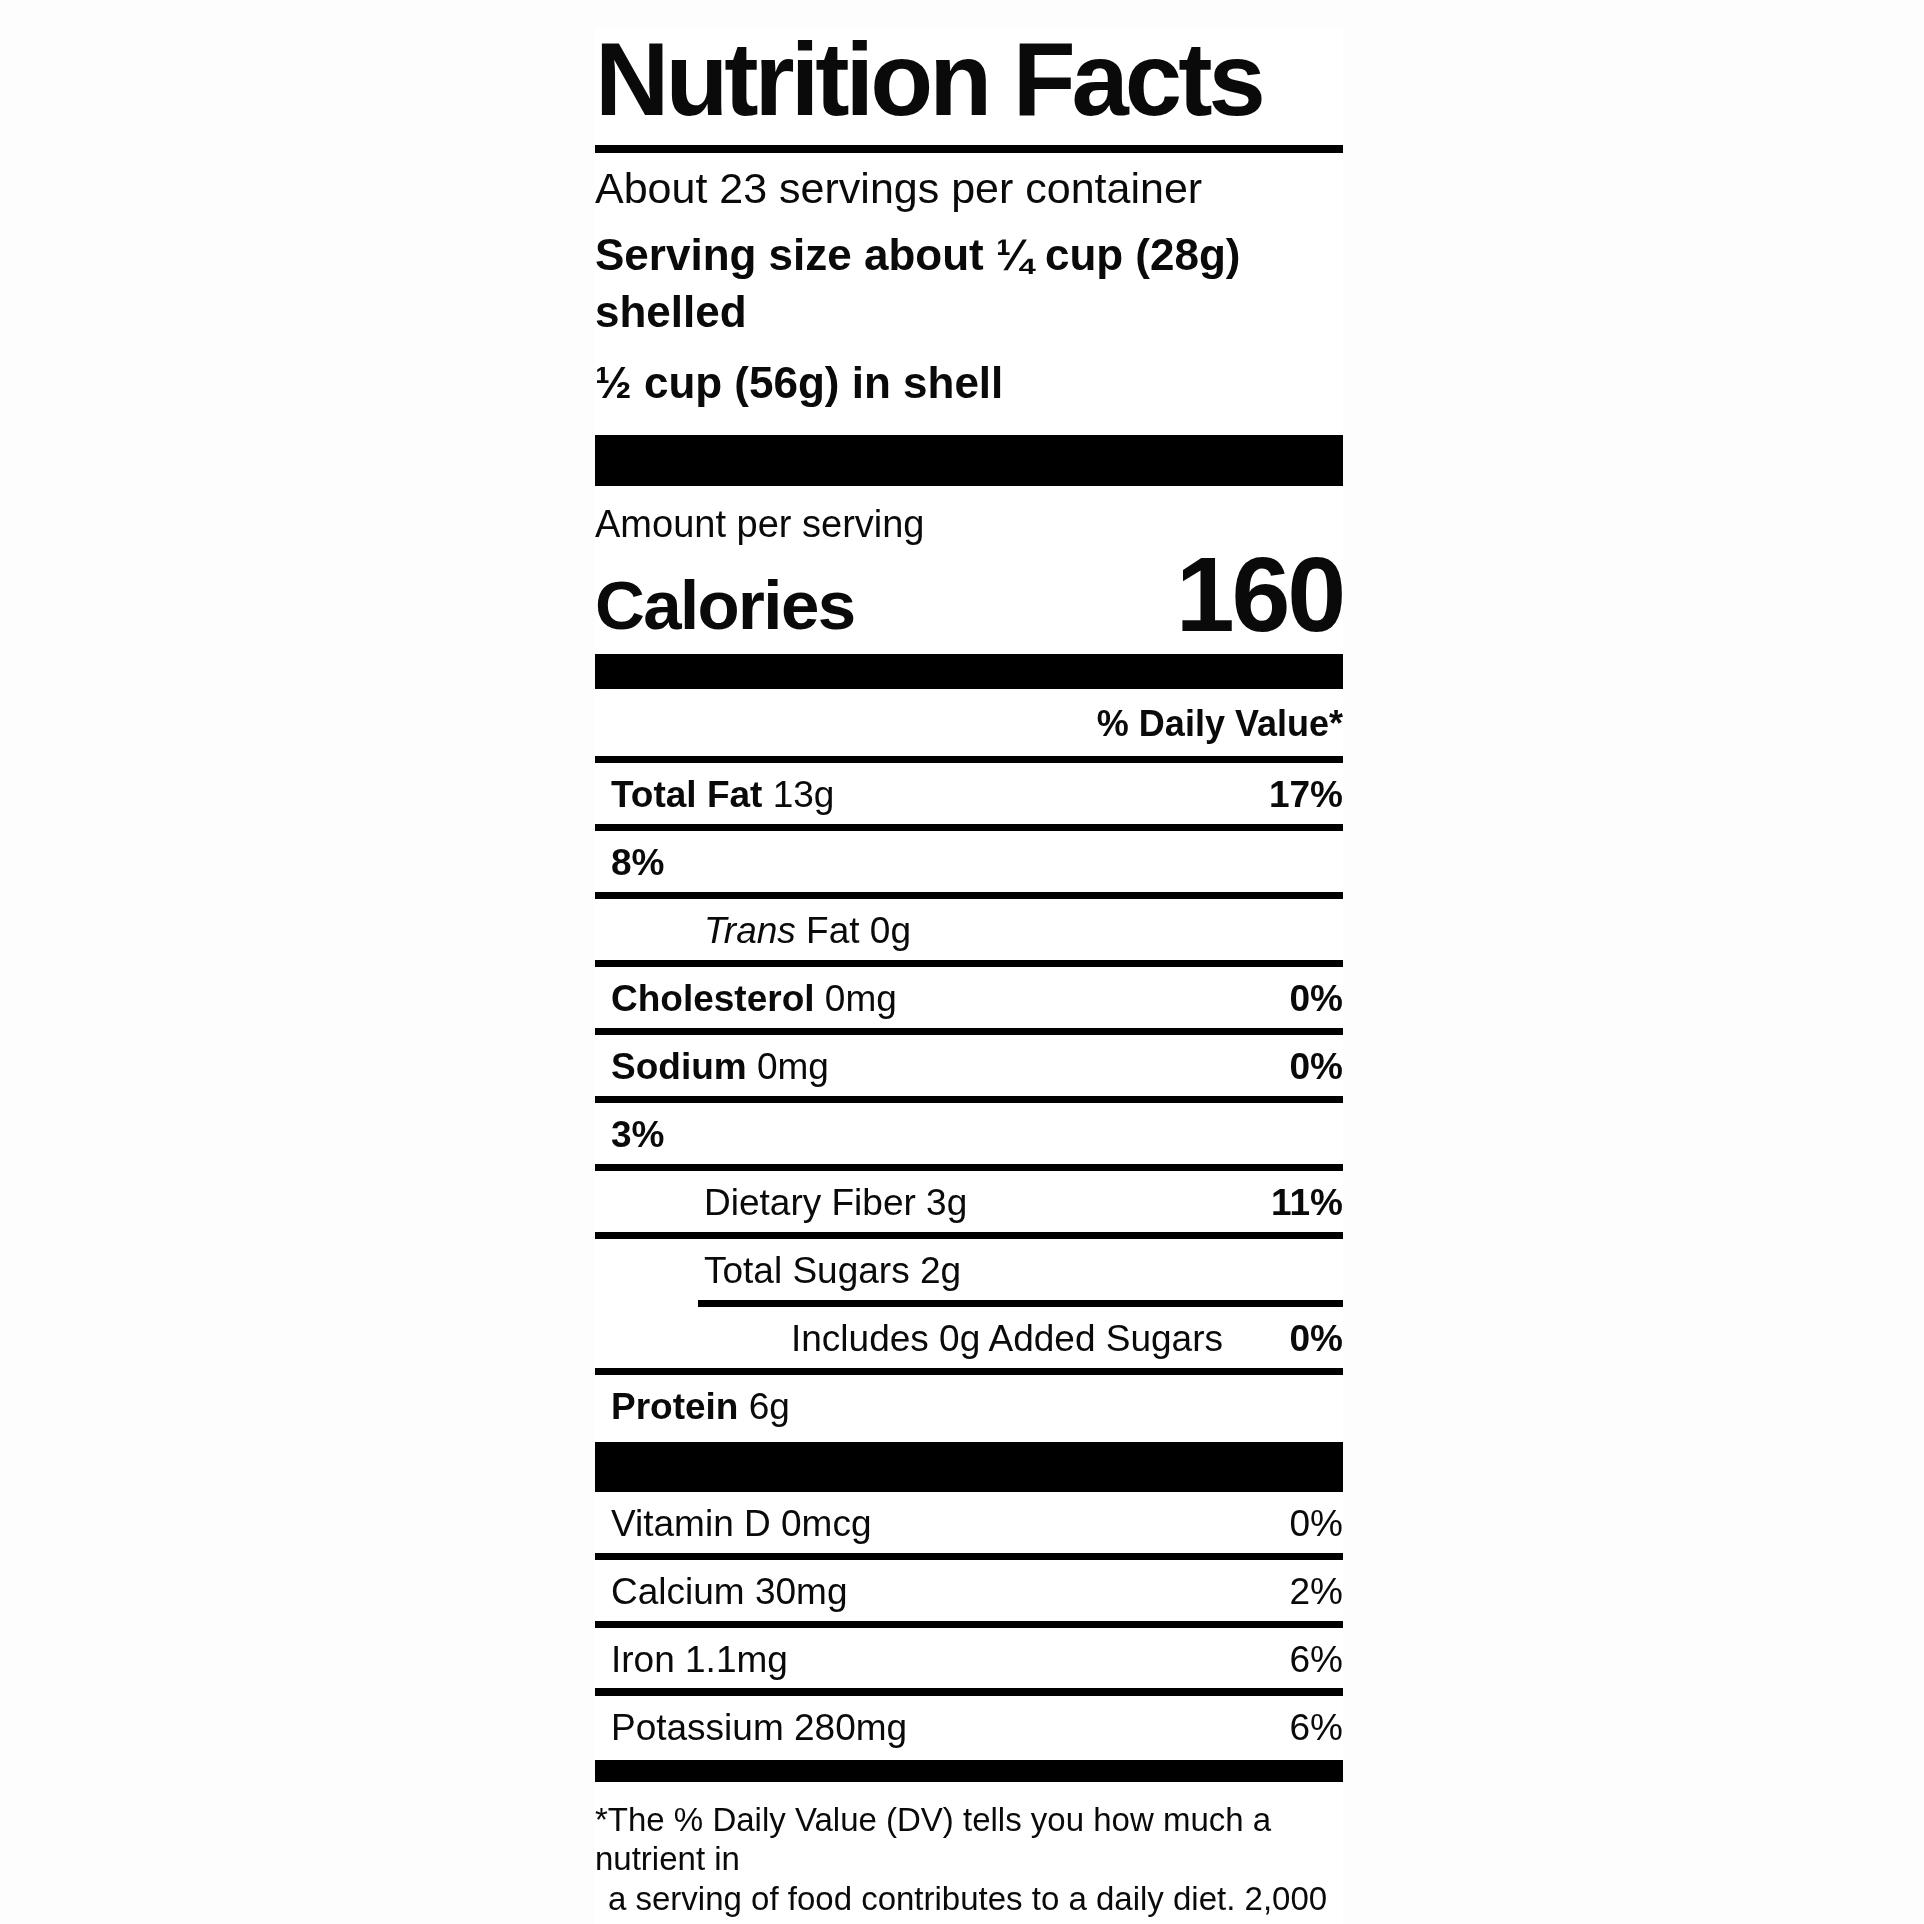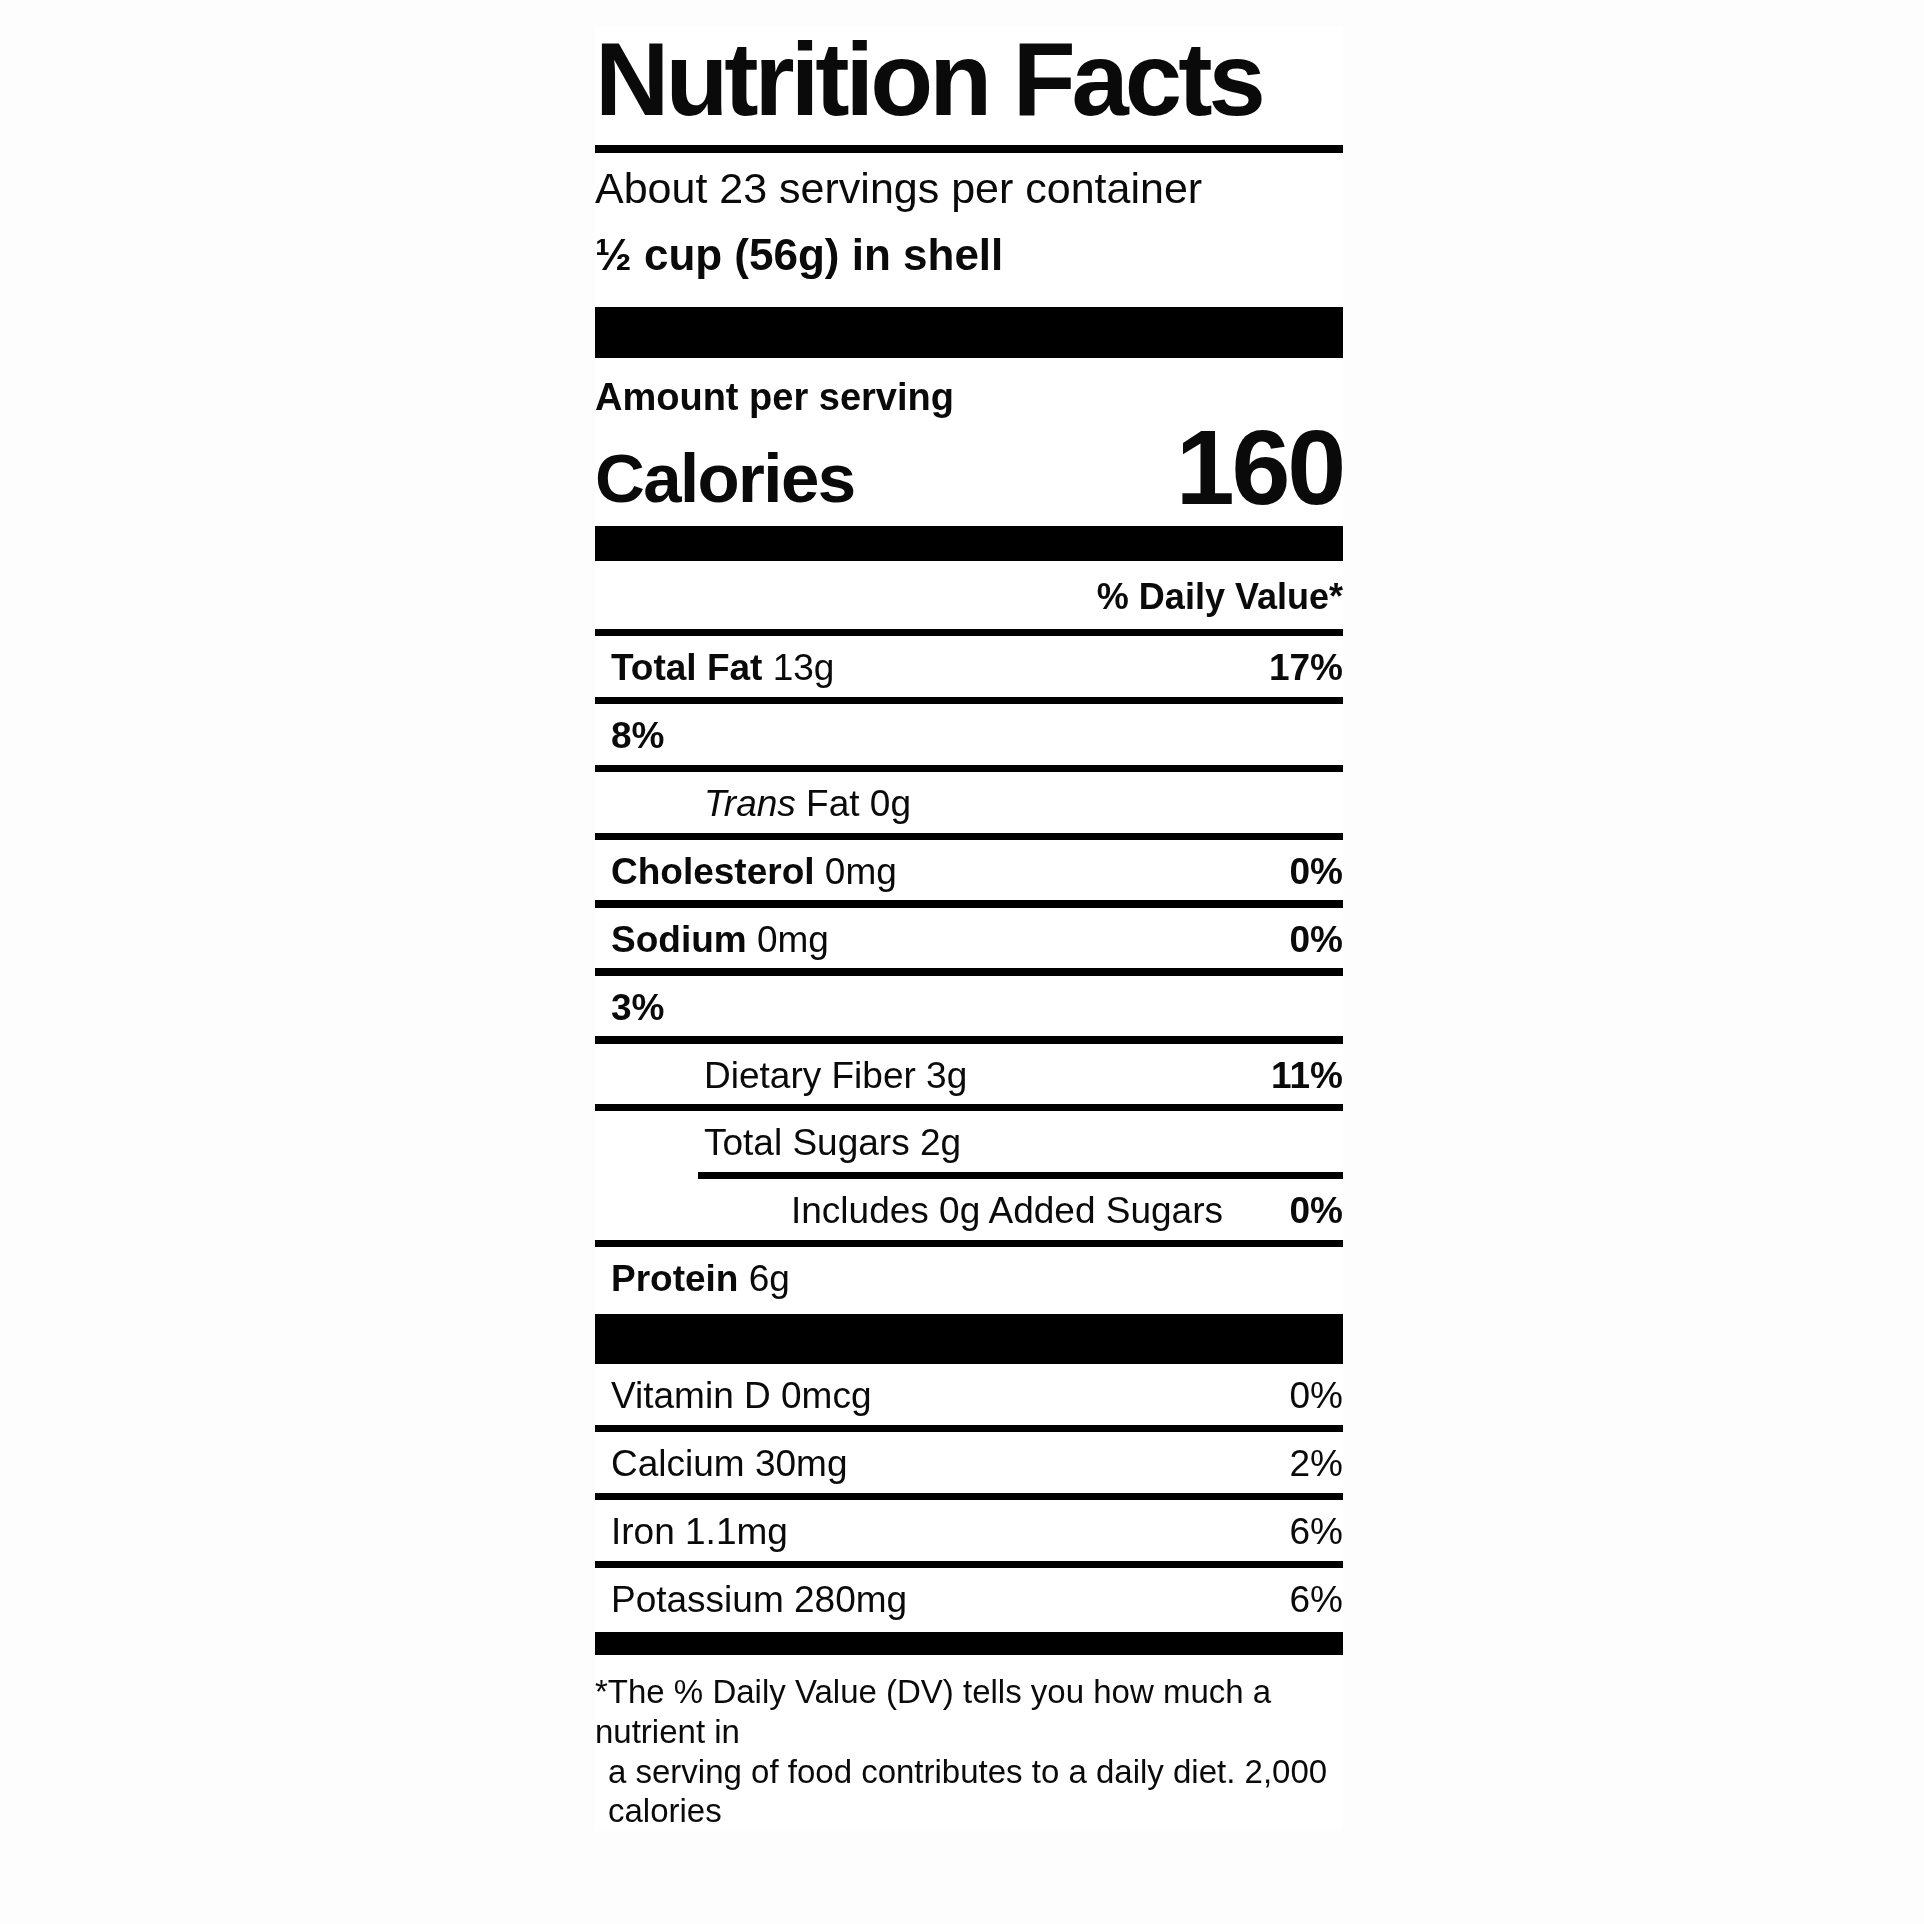--- a/index.html
+++ b/index.html
@@ -11,21 +11,21 @@
   }
   .label{position:absolute;left:595px;top:27px;width:748px;background:#ffffff;}
   .b{font-weight:700;}
   .it{font-style:italic;}
   .title{font-size:103px;font-weight:900;letter-spacing:-4px;line-height:1.02;margin:0;white-space:nowrap;}
   .title-rule{height:8px;background:#000;margin:13px 0 11.2px;}
   .servings{font-size:43px;font-weight:400;margin:8px 0 6.4px;}
   .serving-size{font-size:44px;font-weight:700;margin:13px 0 0;line-height:1.3;}
   .bar{background:#000;}
   .bar-thick{height:51px;margin-top:24px;}
-  .aps{font-size:38px;font-weight:700;margin:17.6px 0 0;}
+  .aps{font-size:38px;font-weight:400;margin:17.6px 0 0;}
   .cal-row{display:flex;justify-content:space-between;align-items:flex-end;margin-top:0;}
   .cal-label{font-size:69px;font-weight:700;letter-spacing:-1.6px;line-height:1.1;}
   .cal-value{font-size:106px;font-weight:700;letter-spacing:-3.2px;line-height:0.92;}
   .bar-med{height:35px;margin-top:9.6px;}
   .dv-header{text-align:right;font-size:36px;font-weight:700;padding:14.4px 0 11.2px;}
   .rule{height:7.2px;background:#000;}
   .rule.indented{margin-left:103px;}
   .row{display:flex;justify-content:space-between;align-items:baseline;font-size:37px;line-height:1.08;padding:12px 0 8.8px;margin-left:16px;}
   .row .name{white-space:nowrap;}
   .row .name.i1{padding-left:93px;}
@@ -37,20 +37,21 @@
   .footnote .fline{display:block;}
   .footnote .fline.cont{padding-left:13px;}
 </style>
 </head>
 <body>
 
 <div class="label">
   <h1 class="title">Nutrition Facts</h1>
   <div class="title-rule"></div>
   <p class="servings">About 23 servings per container</p>
+  <p class="serving-size">Serving size about ¼ cup (28g) shelled</p>
   <p class="serving-size">½ cup (56g) in shell</p>
   <div class="bar bar-thick"></div>
   <p class="aps">Amount per serving</p>
   <div class="cal-row">
     <span class="cal-label">Calories</span>
     <span class="cal-value">160</span>
   </div>
   <div class="bar bar-med"></div>
   <div class="dv-header">% Daily Value*</div>
   <div class="rule"></div>

